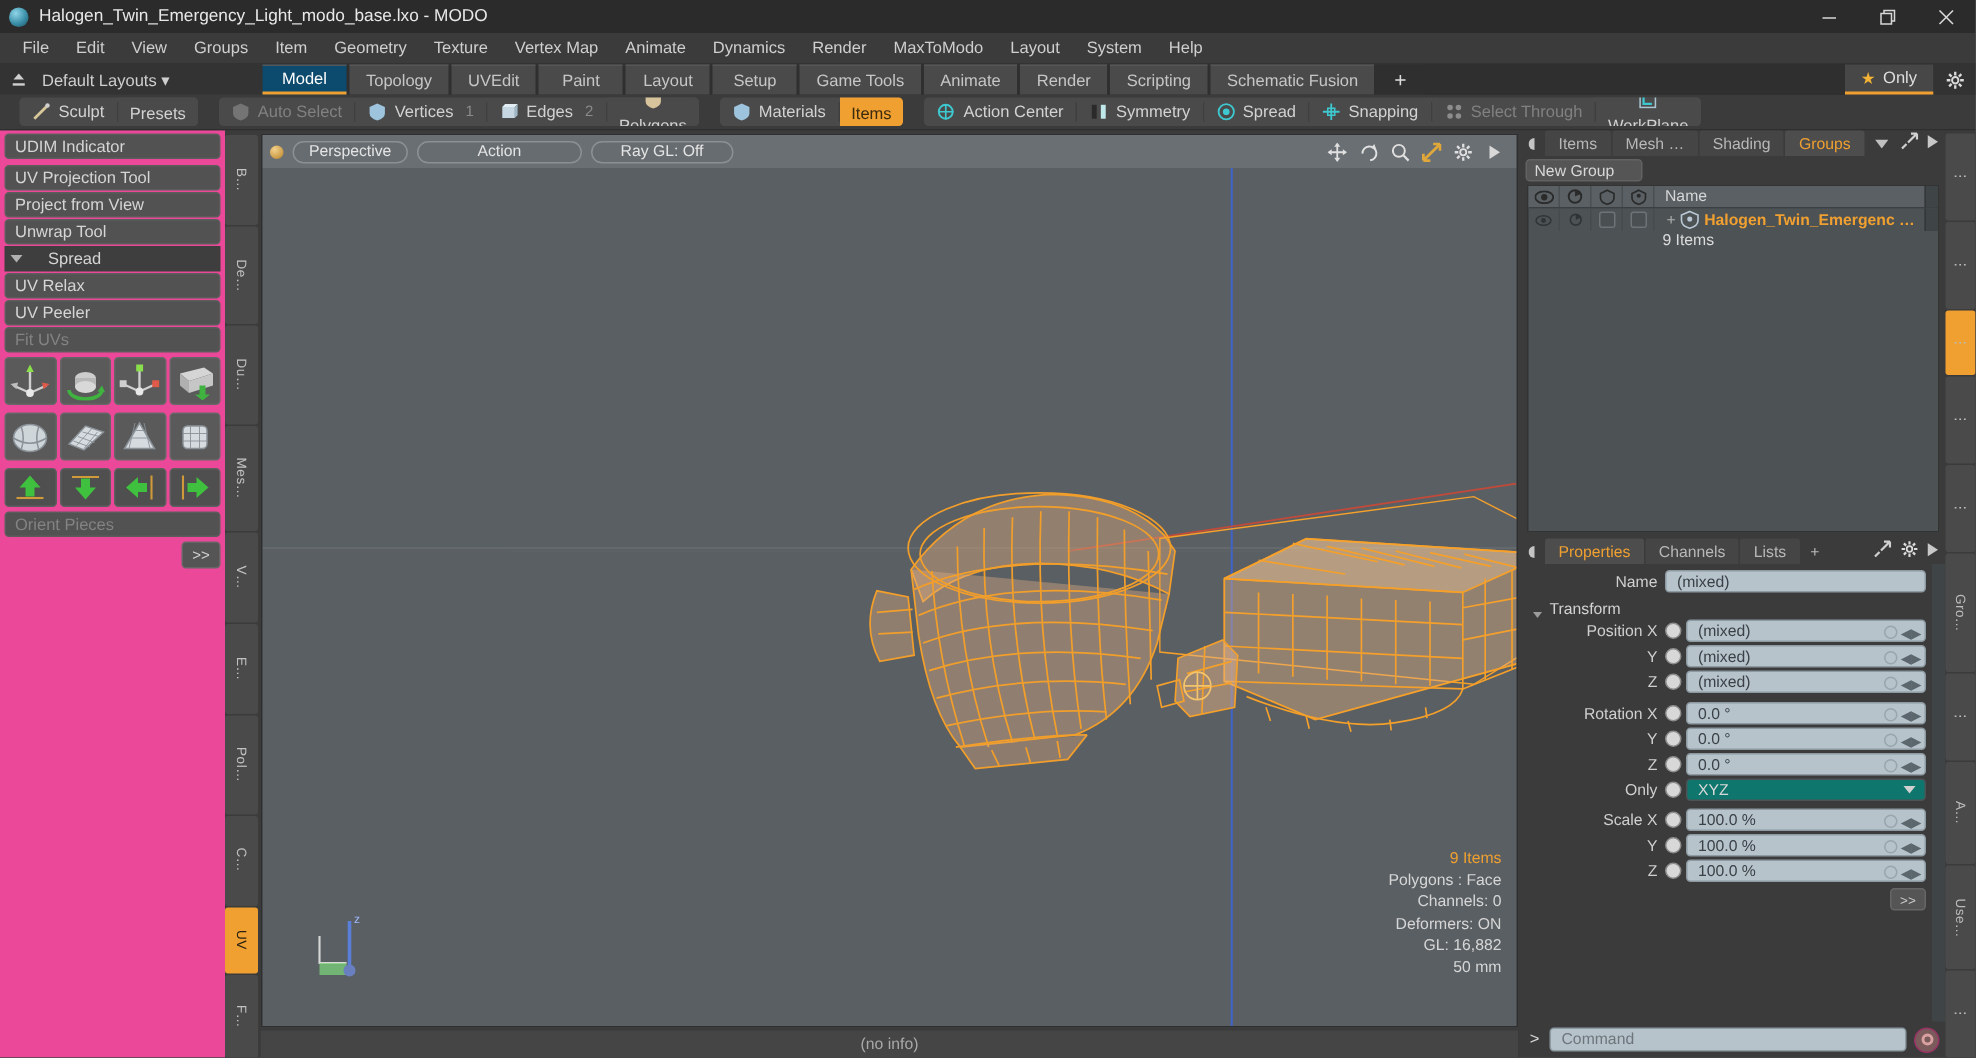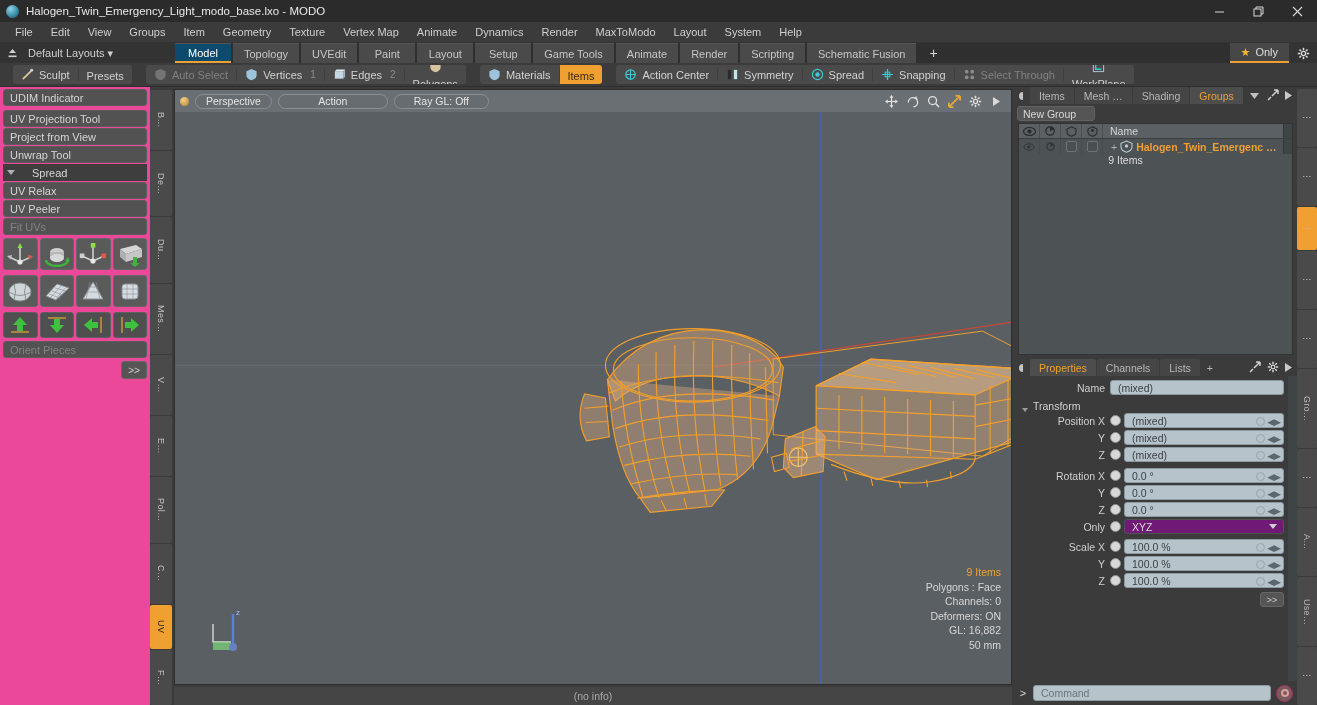--- a/index.html
+++ b/index.html
@@ -173,21 +173,21 @@
 
   
   .props { margin-top:4px; flex:1; display:flex; flex-direction:column; min-height:0; }
   .prow { display:flex; align-items:center; height:17px; margin-bottom:0px; }
   .plabel { width:94px; text-align:right; padding-right:5px; font-size:10.5px; color:#cfcfcf; white-space:nowrap; }
   .pradio { width:11px;height:11px;border-radius:50%;background:#d8d8d8;border:1px solid #8d8d8d; margin-right:3px; flex:0 0 11px;}
   .pfield {
     flex:1; height:15px; background:#b6c3cb; border:1px solid #8d9aa2; border-radius:3px;
     display:flex; align-items:center; padding-left:7px; font-size:10.5px; color:#3b4146; position:relative;
   }
-  .pfield.dropdown { background:#701a75; color:#d8d8d8; border-color:#4d5255; }
+  .pfield.dropdown { background:#0f766e; color:#d8d8d8; border-color:#4d5255; }
   .pfield.name { background:#b6c3cb; }
   .fieldicons { position:absolute; right:2px; top:0; height:15px; display:flex; align-items:center; gap:2px; }
   .spin-o { width:9px;height:9px;border-radius:50%;border:1px solid #98a5ac; }
   .spin-a { font-size:9px; color:#5c666d; }
   .caret { position:absolute; right:6px; top:4px; width:0;height:0;border-left:4px solid transparent;border-right:4px solid transparent;border-top:5px solid #d0d0d0; }
   .psection { height:16px; display:flex; align-items:flex-end; gap:5px; padding-left:6px; font-size:10.5px; color:#d2d2d2; }
   .psection .tri { border-top-color:#9c9c9c; border-left-width:3px;border-right-width:3px;border-top-width:4px; }
   .preset-row { display:flex; margin-top:2px; padding:0 2px 0 96px; }
   .reset-sel { flex:1; height:15px; background:#5d6265; border:1px solid #4d5255; border-radius:3px;
     display:flex; align-items:center; padding-left:7px; font-size:10.5px; color:#d8d8d8; position:relative; }

